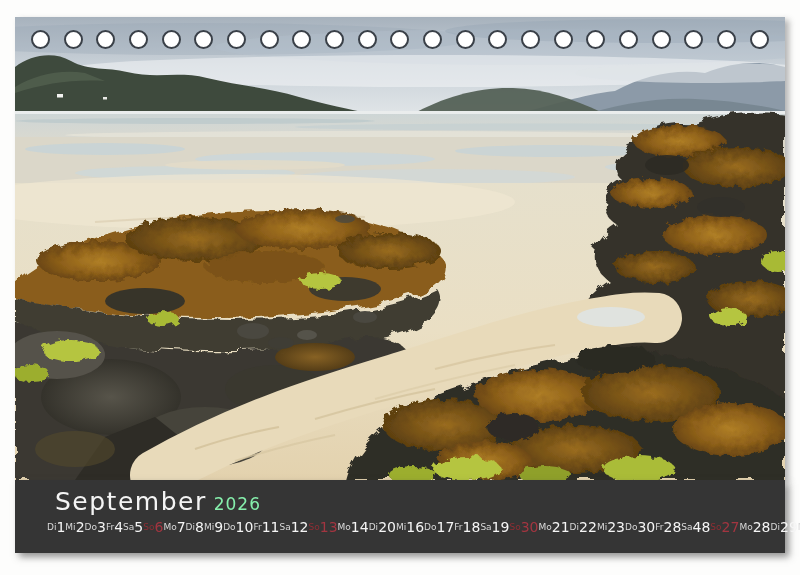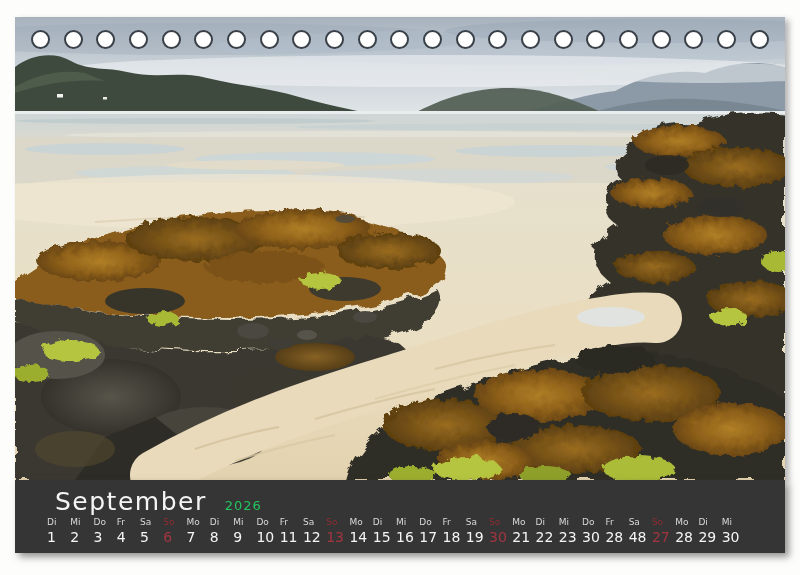--- a/index.html
+++ b/index.html
@@ -15,25 +15,25 @@
   body{background:#fdfdfc;font-family:"DejaVu Sans", sans-serif;position:relative;}
   .sheet{position:absolute;left:15px;top:17px;width:770px;height:536px;}
   .photo{position:relative;width:770px;height:463px;overflow:hidden;
          box-shadow:4px 3px 6px rgba(70,70,70,.40);}
   .photo svg{display:block;width:770px;height:463px;}
   .rings{position:absolute;top:13px;left:16px;right:16px;display:flex;justify-content:space-between;}
   .ring{width:19px;height:19px;border-radius:50%;background:#ffffff;
         border:2px solid var(--ring-border);}
   .bar{position:relative;width:770px;height:73px;background:var(--bar-bg);
        box-shadow:4px 4px 7px rgba(60,60,60,.55);padding:7px 0 0 40px;color:#f2f2f2;}
-  .title-row{display:flex;align-items:baseline;gap:18px;}
+  .title-row{display:flex;align-items:baseline;gap:7px;}
   .month{font-size:25px;letter-spacing:1.5px;color:#f4f4f4;}
-  .year{font-size:13px;letter-spacing:1px;color:#22c55e;}
+  .year{font-size:17px;letter-spacing:1px;color:#86efac;}
   .days{position:absolute;left:32px;right:40px;top:37px;display:flex;}
-  .day{flex:1;display:flex;flex-direction:column;}
+  .day{flex:1;display:flex;flex-direction:row;align-items:center;}
   .wd{font-size:9px;line-height:10px;color:var(--wd-color);}
   .num{font-size:14px;line-height:17px;margin-top:2px;color:var(--num-color);}
   .day.sun .wd{color:var(--sun-label);}
   .day.sun .num{color:var(--sun-num);}
 </style>
 </head>
 <body>
 
 <div class="sheet">
 
@@ -310,21 +310,21 @@
     <span class="num">13</span>
   </div>
 
   <div class="day">
     <span class="wd">Mo</span>
     <span class="num">14</span>
   </div>
 
   <div class="day">
     <span class="wd">Di</span>
-    <span class="num">15</span>
+    <span class="num">20</span>
   </div>
 
   <div class="day">
     <span class="wd">Mi</span>
     <span class="num">16</span>
   </div>
 
   <div class="day">
     <span class="wd">Do</span>
     <span class="num">17</span>

